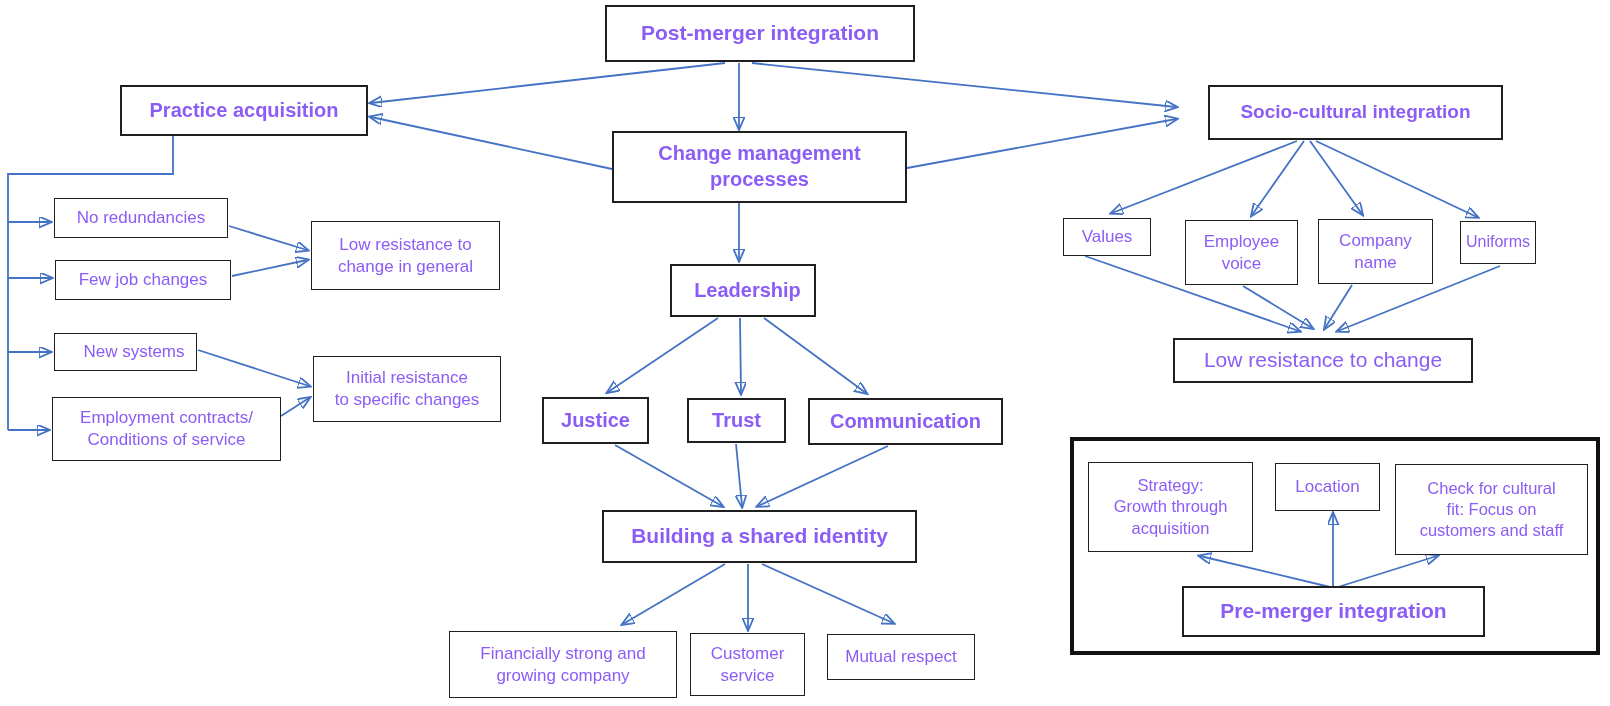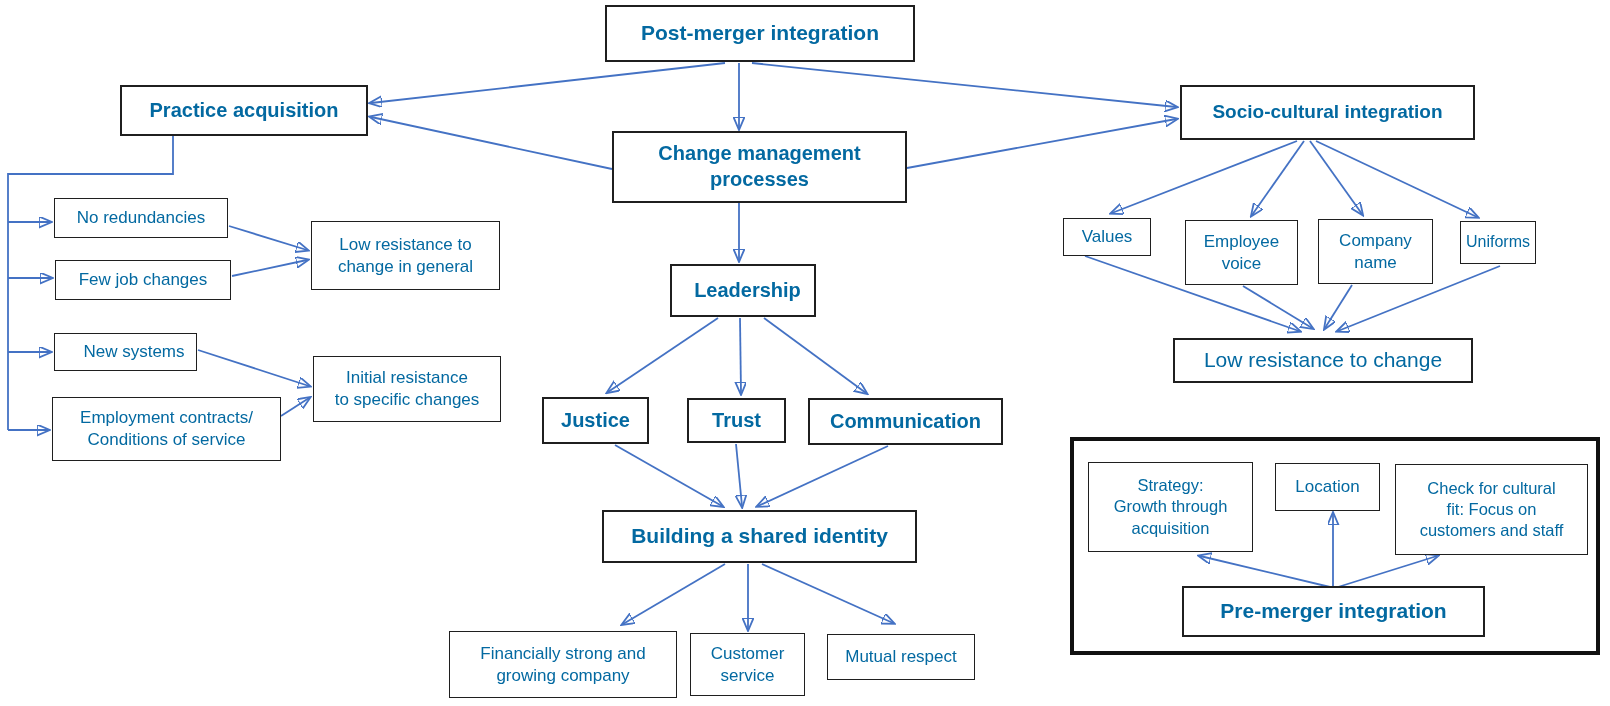--- a/index.html
+++ b/index.html
@@ -1,39 +1,39 @@
 <!DOCTYPE html>
 <html><head>
 <meta charset="utf-8">
 <style>
   html,body{margin:0;padding:0;background:#ffffff;}
   .canvas{
     position:relative;
     width:1610px;height:706px;
     background:#ffffff;
     font-family:"Liberation Sans", sans-serif;
-    color:#0369a1;
+    color:#8b5cf6;
     overflow:hidden;
   }
   .wires{position:absolute;left:0;top:0;z-index:1;}
   .wires line,.wires path{stroke:#4472C4;stroke-width:1.8;fill:none;}
   .node{
     position:absolute;z-index:2;
     box-sizing:border-box;
     background:#ffffff;
     border:1.6px solid #1f1f1f;
     display:flex;align-items:center;justify-content:center;
     text-align:center;
     white-space:pre-line;
     font-size:17px;line-height:1.28;
     padding:1px 3px;
   }
   .b{font-weight:700;border-width:2.5px;font-size:20px;}
   .fs21{font-size:21px;}
-  .fs19{font-size:19px;}
+  .fs19{font-size:19px;margin-left:28px;}
   .fs16{font-size:16px;}
   .fs165{font-size:16.5px;}
   .fs175{font-size:17px;}
   .plain21{font-size:21px;border-width:2.5px;}
   .group-box{
     position:absolute;z-index:0;
     box-sizing:border-box;
     background:transparent;
     border:4px solid #111111;
   }

